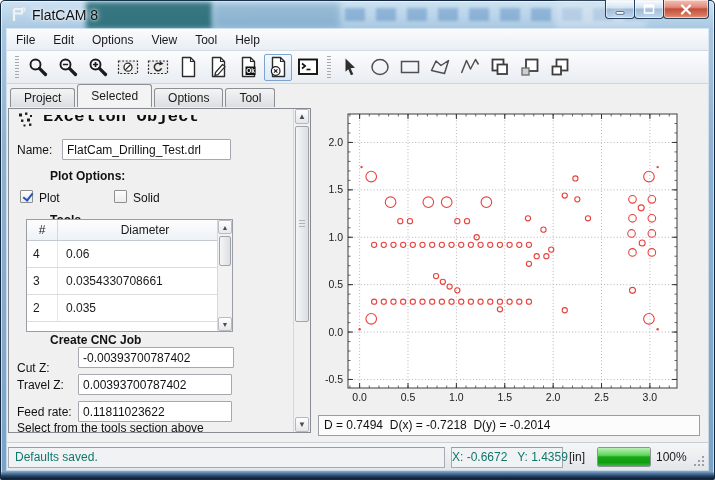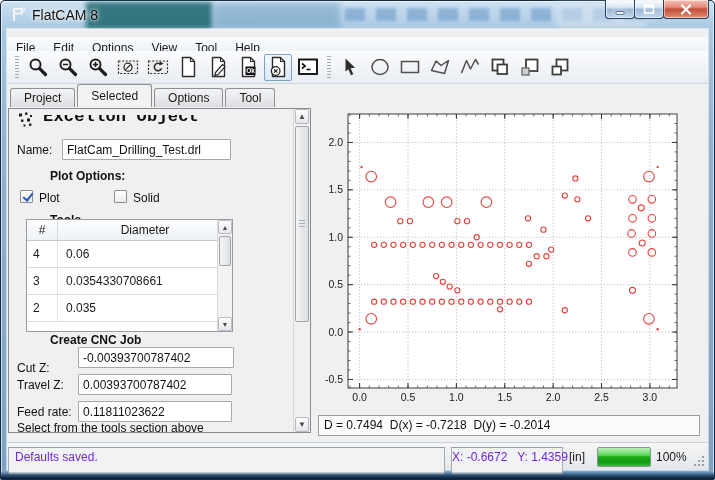--- a/index.html
+++ b/index.html
@@ -29,21 +29,21 @@
     margin-left:-1px;display:grid;place-items:center;cursor:pointer;
     background:linear-gradient(180deg,rgba(255,255,255,.9),rgba(216,230,243,.5) 45%,rgba(132,162,196,.5) 50%,rgba(198,221,243,.65));
     box-shadow:inset 0 0 0 1px rgba(255,255,255,.5);}
   .win-btn.min,.win-btn.max{width:30px;}
   .win-btn.close{width:46px;
     background:linear-gradient(180deg,#f5c1b4,#e28b7c 40%,#c14f3b 50%,#d8765c 85%,#e99f82);}
   
   .client{position:absolute;left:7px;right:7px;top:29px;bottom:10px;background:#f0f0f0;
     box-shadow:0 0 0 1px rgba(255,255,255,.55);}
   .menubar{position:absolute;left:0;right:0;top:0;height:22px;display:flex;align-items:stretch;
-    background:linear-gradient(180deg,#fafbfc,#e9eef5);border-bottom:1px solid #d4dae2;margin-top:8px;}
+    background:linear-gradient(180deg,#fafbfc,#e9eef5);border-bottom:1px solid #d4dae2;}
   .menu-item{padding:4px 9px 0 9px;cursor:pointer;}
   .toolbar{position:absolute;left:0;right:0;top:22px;height:33px;display:flex;align-items:center;
     background:linear-gradient(180deg,#fbfcfd,#e9edf2);border-bottom:1px solid #cfd5dc;padding-left:4px;}
   .tb-handle{width:4px;height:22px;margin:0 4px;
     background:repeating-linear-gradient(180deg,#a5aab1 0 1px,transparent 1px 3px);}
   .tb-btn{width:28px;height:27px;display:grid;place-items:center;border:1px solid transparent;
     border-radius:2px;cursor:pointer;margin:0 1px;}
   .tb-btn.active{border-color:#7da2ce;background:linear-gradient(180deg,#f4f9fe,#dce9f7);}
   .tb-btn svg{width:22px;height:22px;}
   
@@ -94,22 +94,22 @@
   .p-scroll .thumb::after{content:"";position:absolute;left:3px;right:3px;top:50%;margin-top:-4px;height:8px;
     background:repeating-linear-gradient(180deg,#aeb2b8 0 1px,transparent 1px 3px);}
   
   .figure{position:absolute;left:311px;top:3px;width:383px;height:302px;background:#f0f0f0;}
   .figure svg{display:block;}
   .readout{position:absolute;left:311px;top:308px;width:382px;height:21px;background:#fcfcfc;
     border:1px solid #9a9ea4;line-height:19px;padding-left:5px;white-space:pre;color:#111;}
   
   .statusbar{position:absolute;left:0;right:0;bottom:0;height:28px;
     background:linear-gradient(180deg,#f5f6f7,#e3e6ea);border-top:1px solid #cbcfd4;}
-  .sunken{position:absolute;top:4px;height:28px;border:1px solid #a7abb1;border-top-color:#989da4;
-    background:#f1f2f3;line-height:18px;white-space:pre;color:#6d28d9;}
+  .sunken{position:absolute;top:4px;height:21px;border:1px solid #a7abb1;border-top-color:#989da4;
+    background:#f1f2f3;line-height:18px;white-space:pre;color:#0f766e;}
   .sb-msg{left:1px;width:437px;padding-left:6px;}
   .sb-coords{left:444px;width:112px;text-align:center;}
   .sb-units{position:absolute;left:562px;top:4px;line-height:20px;}
   .progress{position:absolute;left:590px;top:4px;width:54px;height:20px;border:1px solid #8e9196;
     border-radius:2px;background:#fdfdfd;overflow:hidden;}
   .progress .fill{height:100%;
     background:linear-gradient(180deg,#b8f0b4 0%,#5fd75c 40%,#17a916 50%,#109c12 80%,#3bb83c 100%);}
   .sb-pct{position:absolute;left:649px;top:4px;line-height:20px;}
   .grip{position:absolute;right:2px;bottom:2px;width:13px;height:13px;cursor:nwse-resize;}
 </style>

